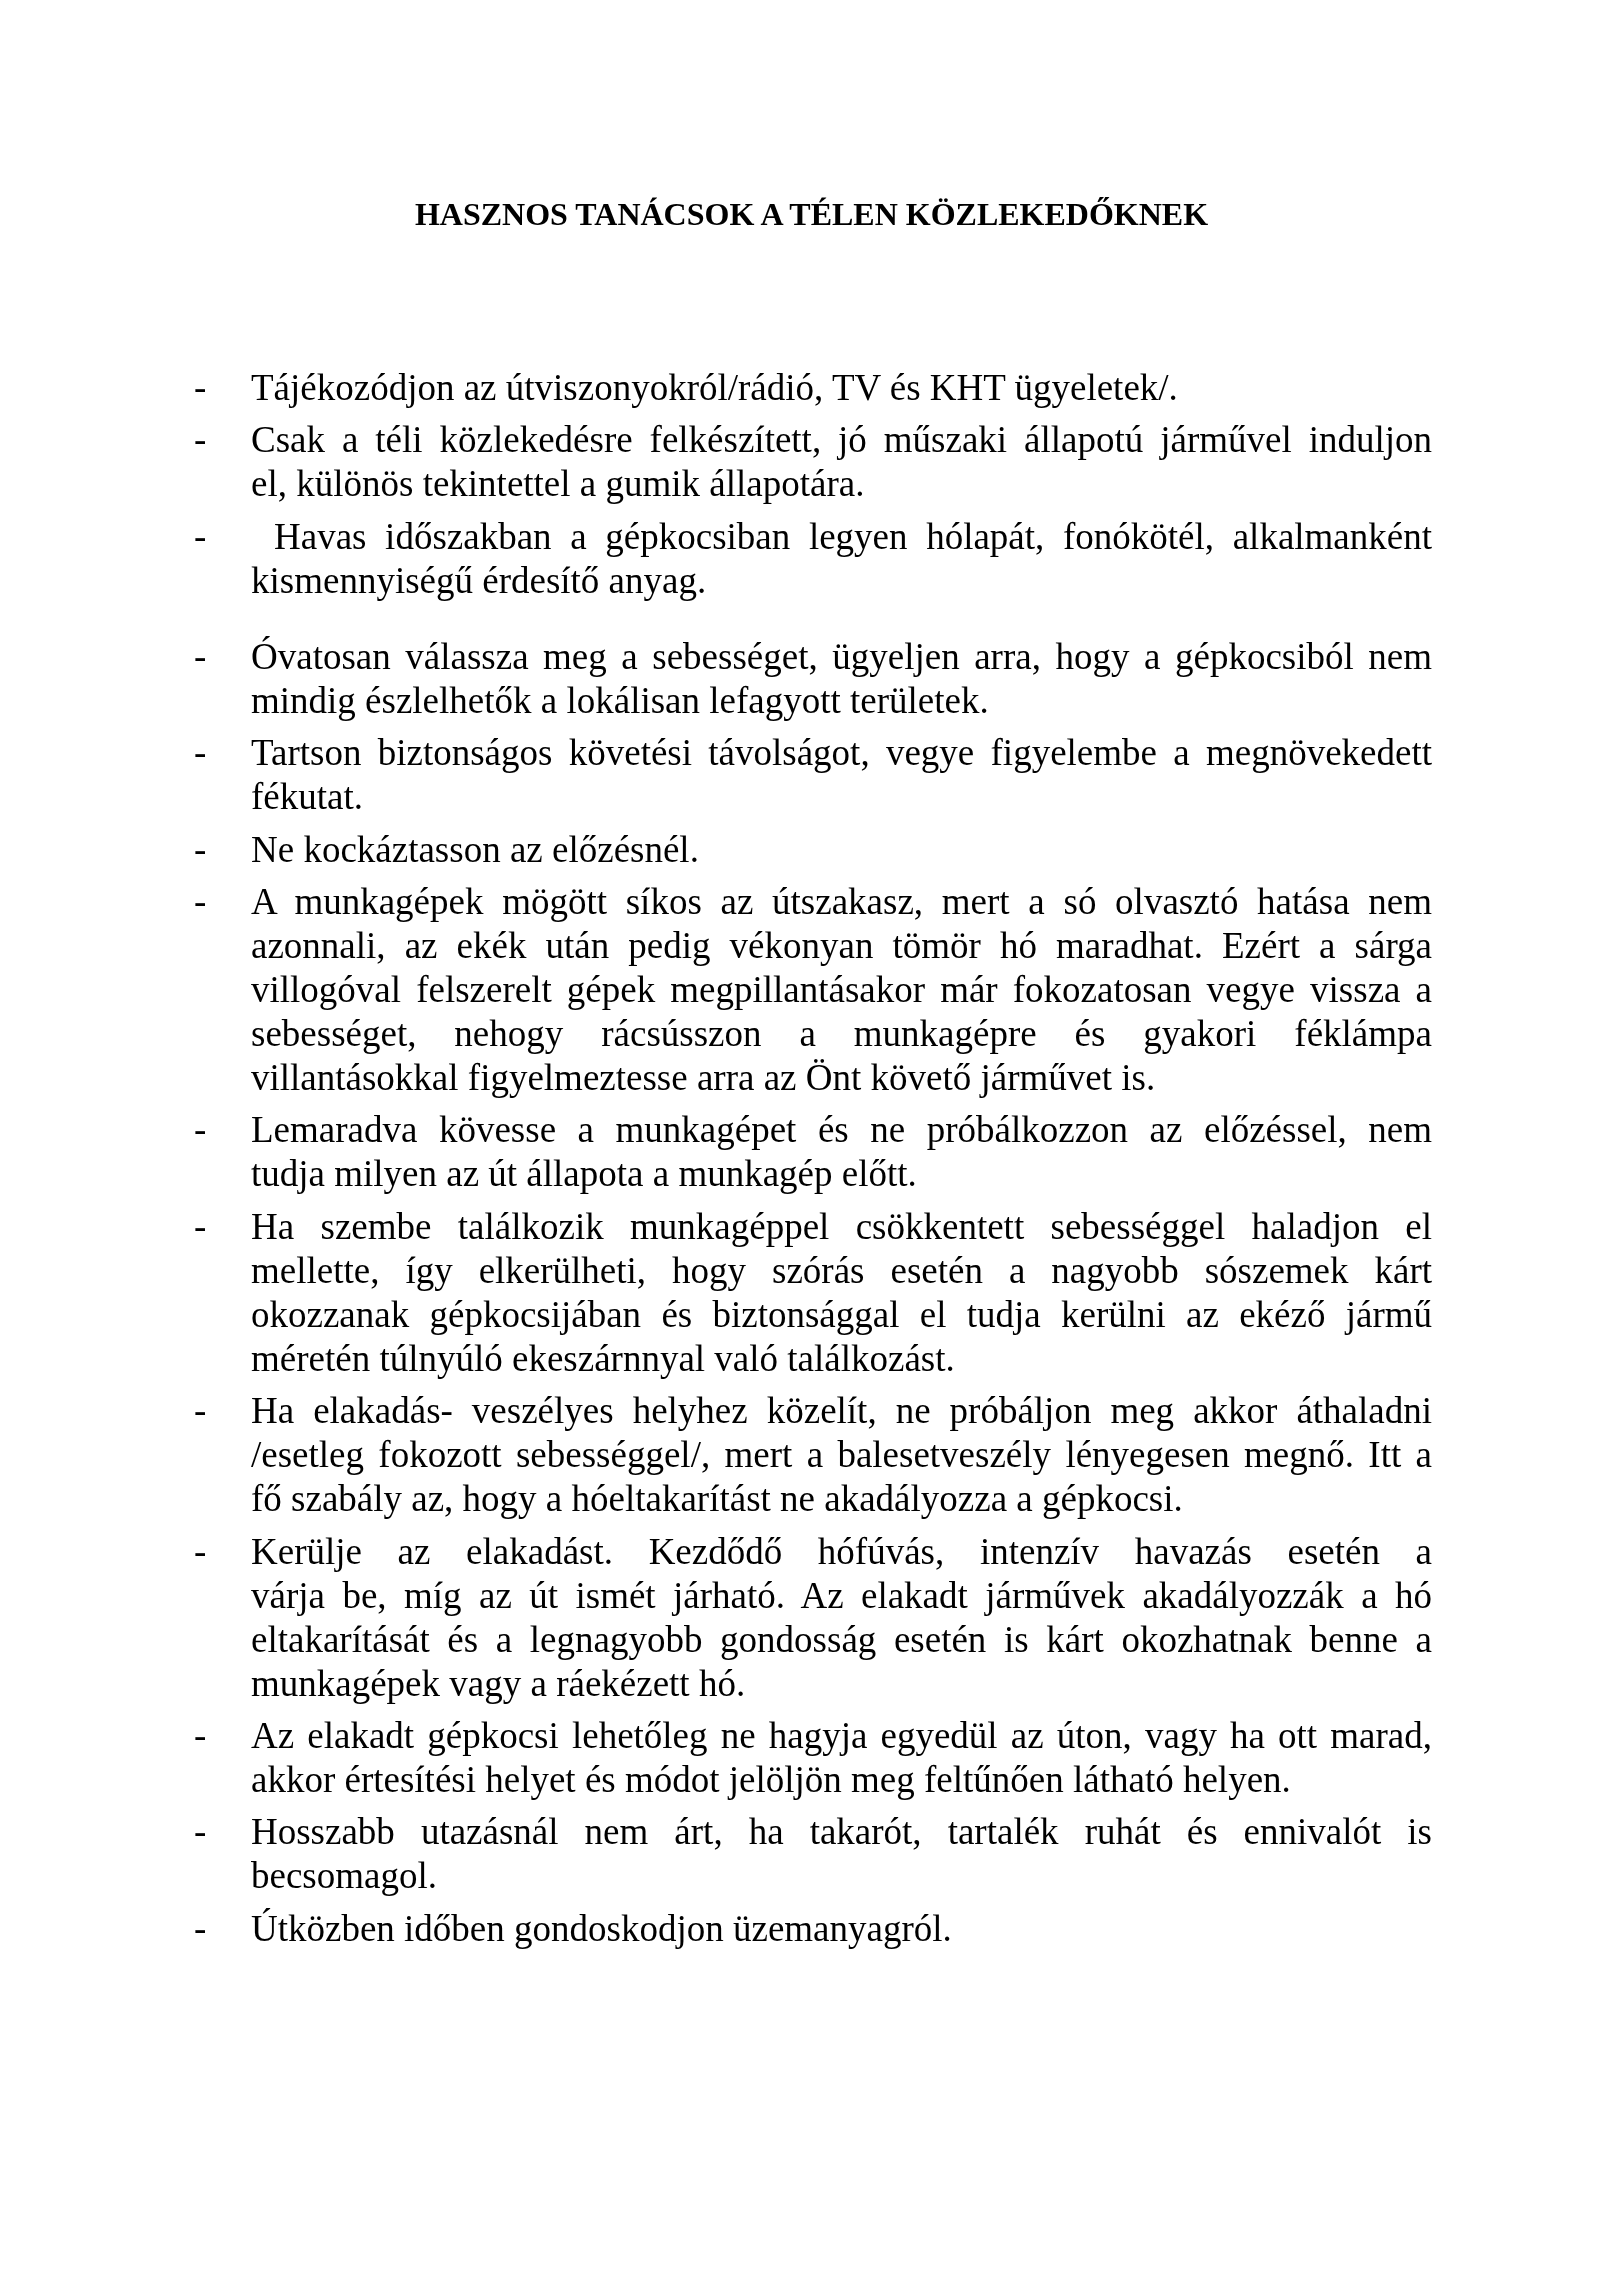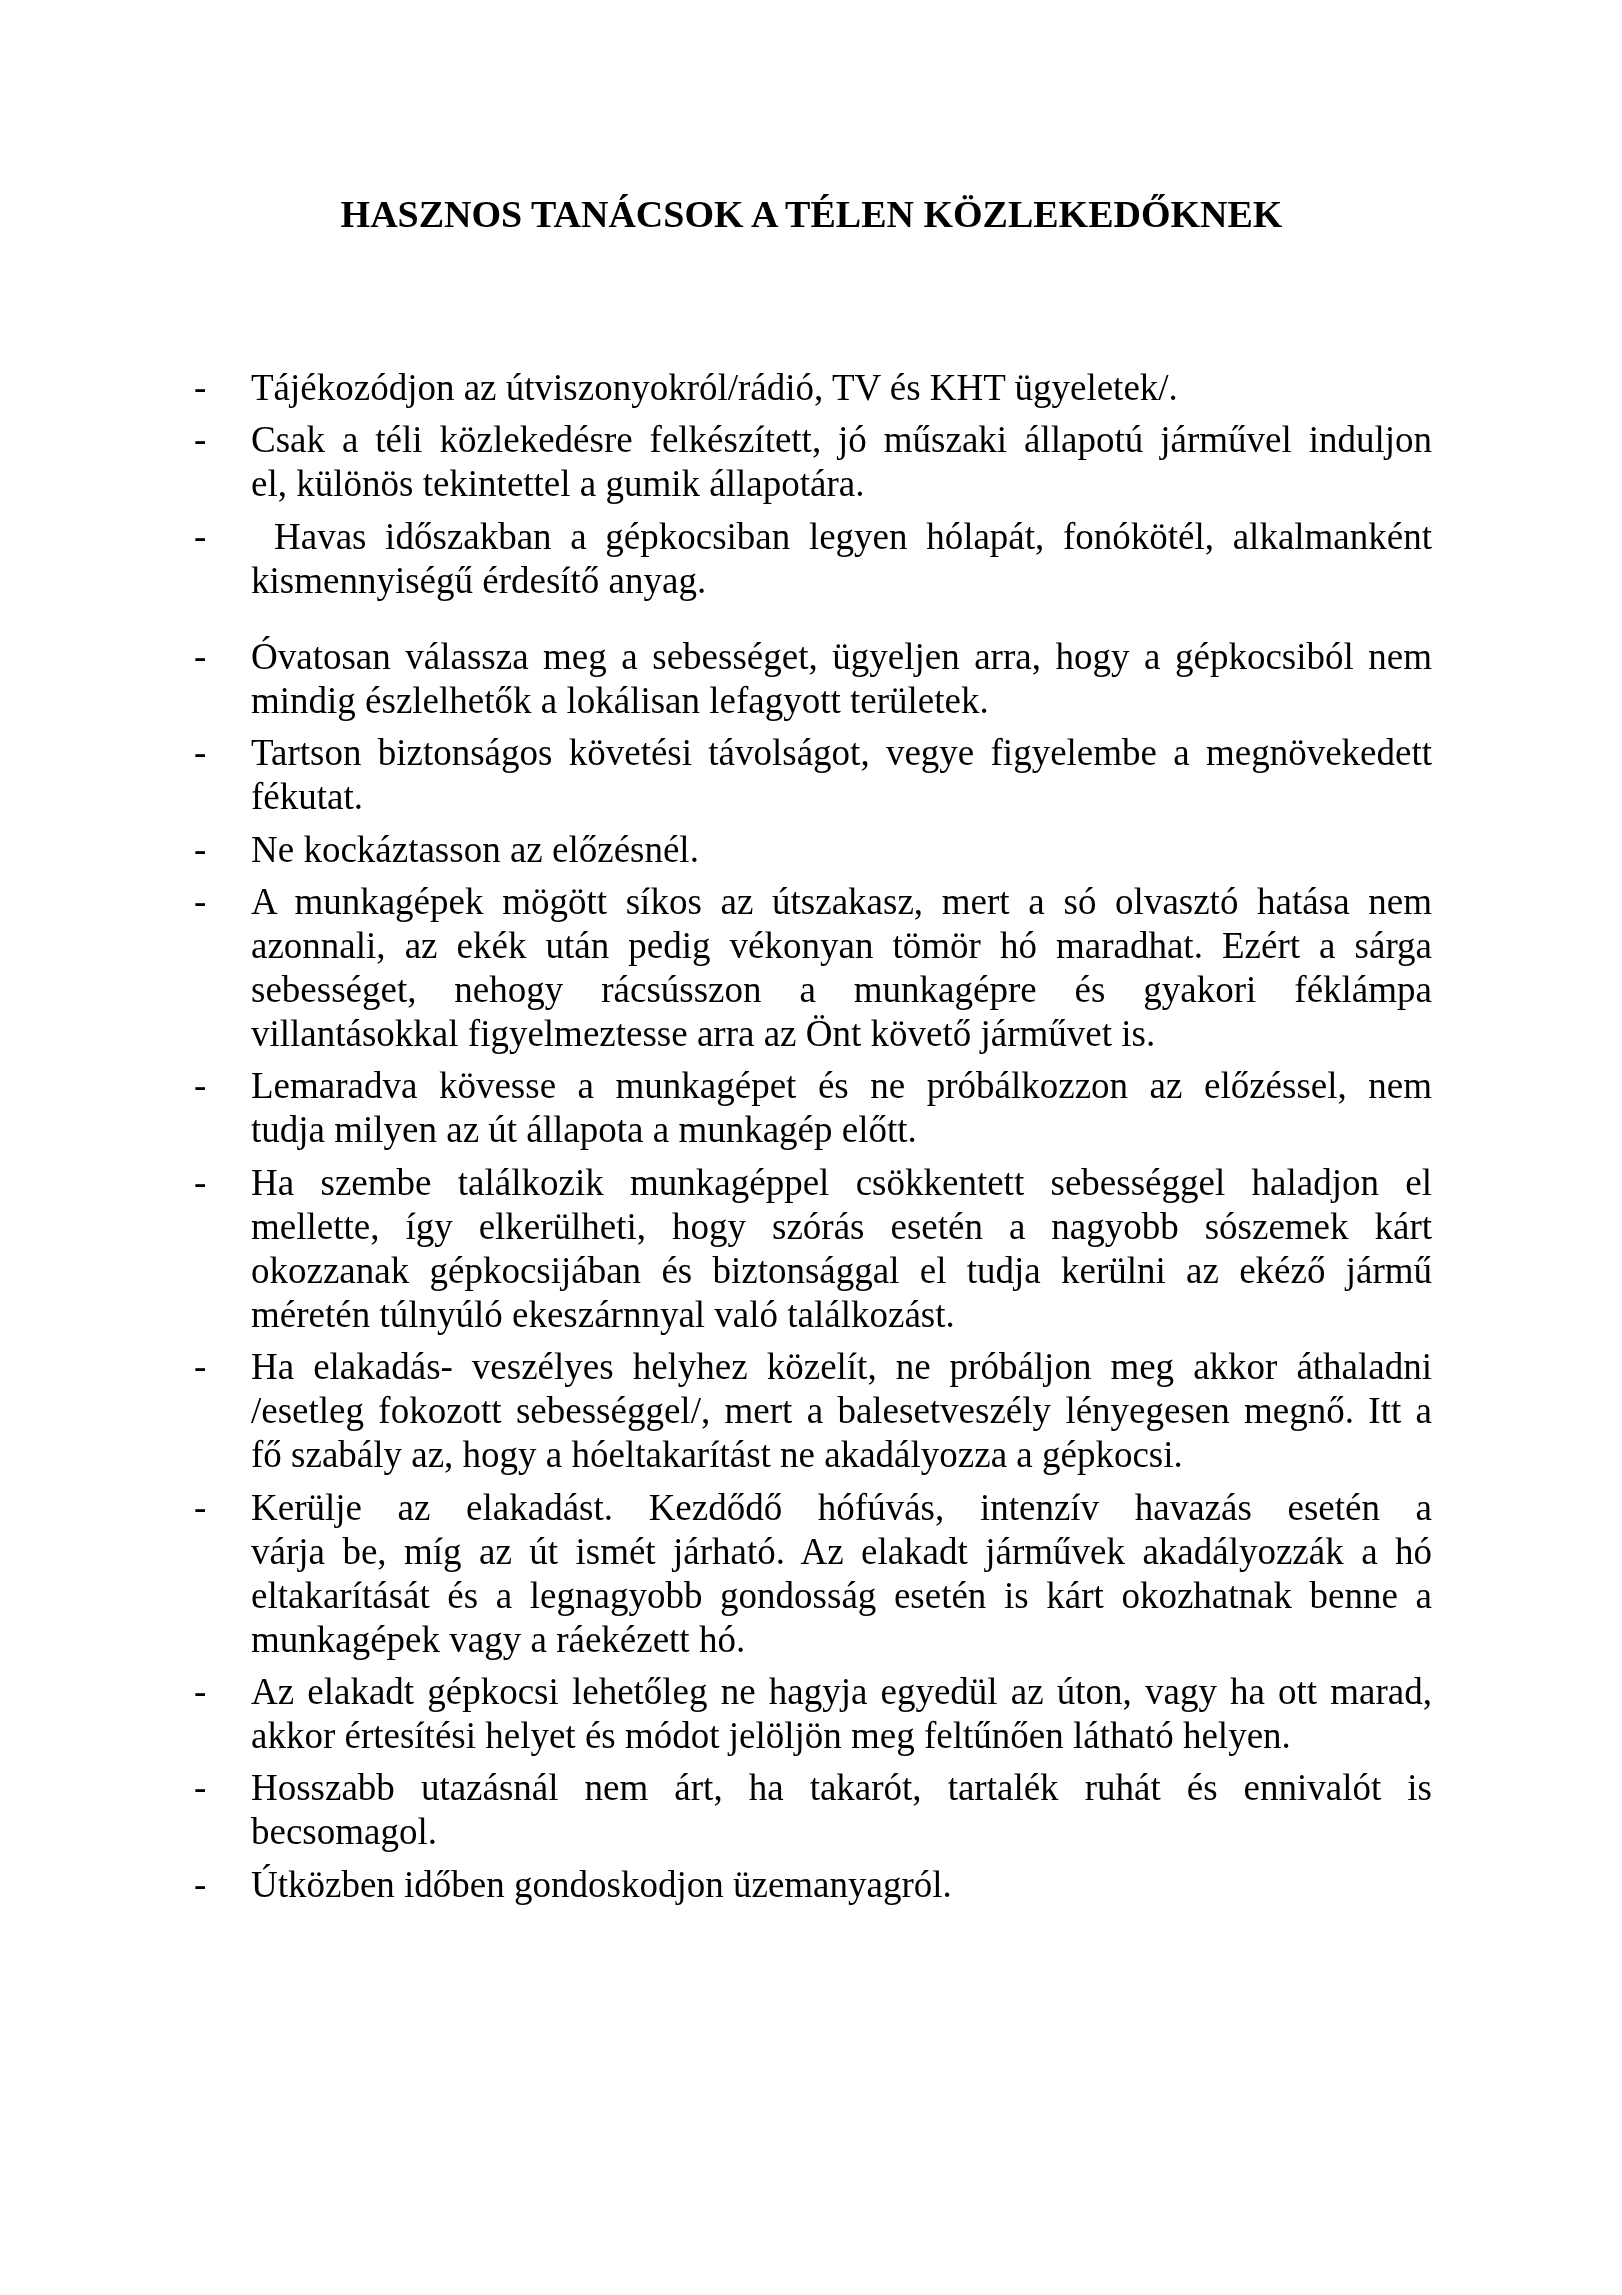--- a/index.html
+++ b/index.html
@@ -2,21 +2,21 @@
 <html style="font-size:12.2px"><head>
 <meta charset="utf-8">
 <style>
   html, body { margin: 0; padding: 0; background: #ffffff; }
   body { width: 1623px; height: 2295px; position: relative; overflow: hidden; }
   .page { position: absolute; left: 0; top: 0; width: 1623px; height: 2295px; background: #fff; }
   .title {
     position: absolute; left: 0; width: 1623px; top: 191px;
     text-align: center;
     font-family: "Liberation Serif", serif;
-    font-weight: bold; font-size: 38px; line-height: 46px; color: #000;
+    font-weight: bold; font-size: 32px; line-height: 46px; color: #000;
   }
   .list {
     position: absolute; left: 0; top: 366px; width: 1623px;
     margin: 0; padding: 0; list-style: none;
     font-family: "Liberation Serif", serif;
     font-size: 37px; color: #000;
   }
   .item { position: relative; margin: 0 0 8.4px 0; padding: 0; }
   .dash {
     position: absolute; left: 194px; top: 0;
@@ -73,20 +73,21 @@
         <span class="dash">-</span>
         <div class="text">
           <span class="line last">Ne kockáztasson az előzésnél.</span>
         </div>
       </li>
       <li class="item">
         <span class="dash">-</span>
         <div class="text">
           <span class="line" style="white-space: normal; overflow: hidden;">A munkagépek mögött síkos az útszakasz, mert a só olvasztó hatása nem</span>
           <span class="line" style="white-space: normal; overflow: hidden;">azonnali, az ekék után pedig vékonyan tömör hó maradhat. Ezért a sárga</span>
+          <span class="line" style="white-space: normal; overflow: hidden;">villogóval felszerelt gépek megpillantásakor már fokozatosan vegye vissza a</span>
           <span class="line" style="white-space: normal; overflow: hidden;">sebességet, nehogy rácsússzon a munkagépre és gyakori féklámpa</span>
           <span class="line last">villantásokkal figyelmeztesse arra az Önt követő járművet is.</span>
         </div>
       </li>
       <li class="item">
         <span class="dash">-</span>
         <div class="text">
           <span class="line" style="white-space: normal; overflow: hidden;">Lemaradva kövesse a munkagépet és ne próbálkozzon az előzéssel, nem</span>
           <span class="line last">tudja milyen az út állapota a munkagép előtt.</span>
         </div>

